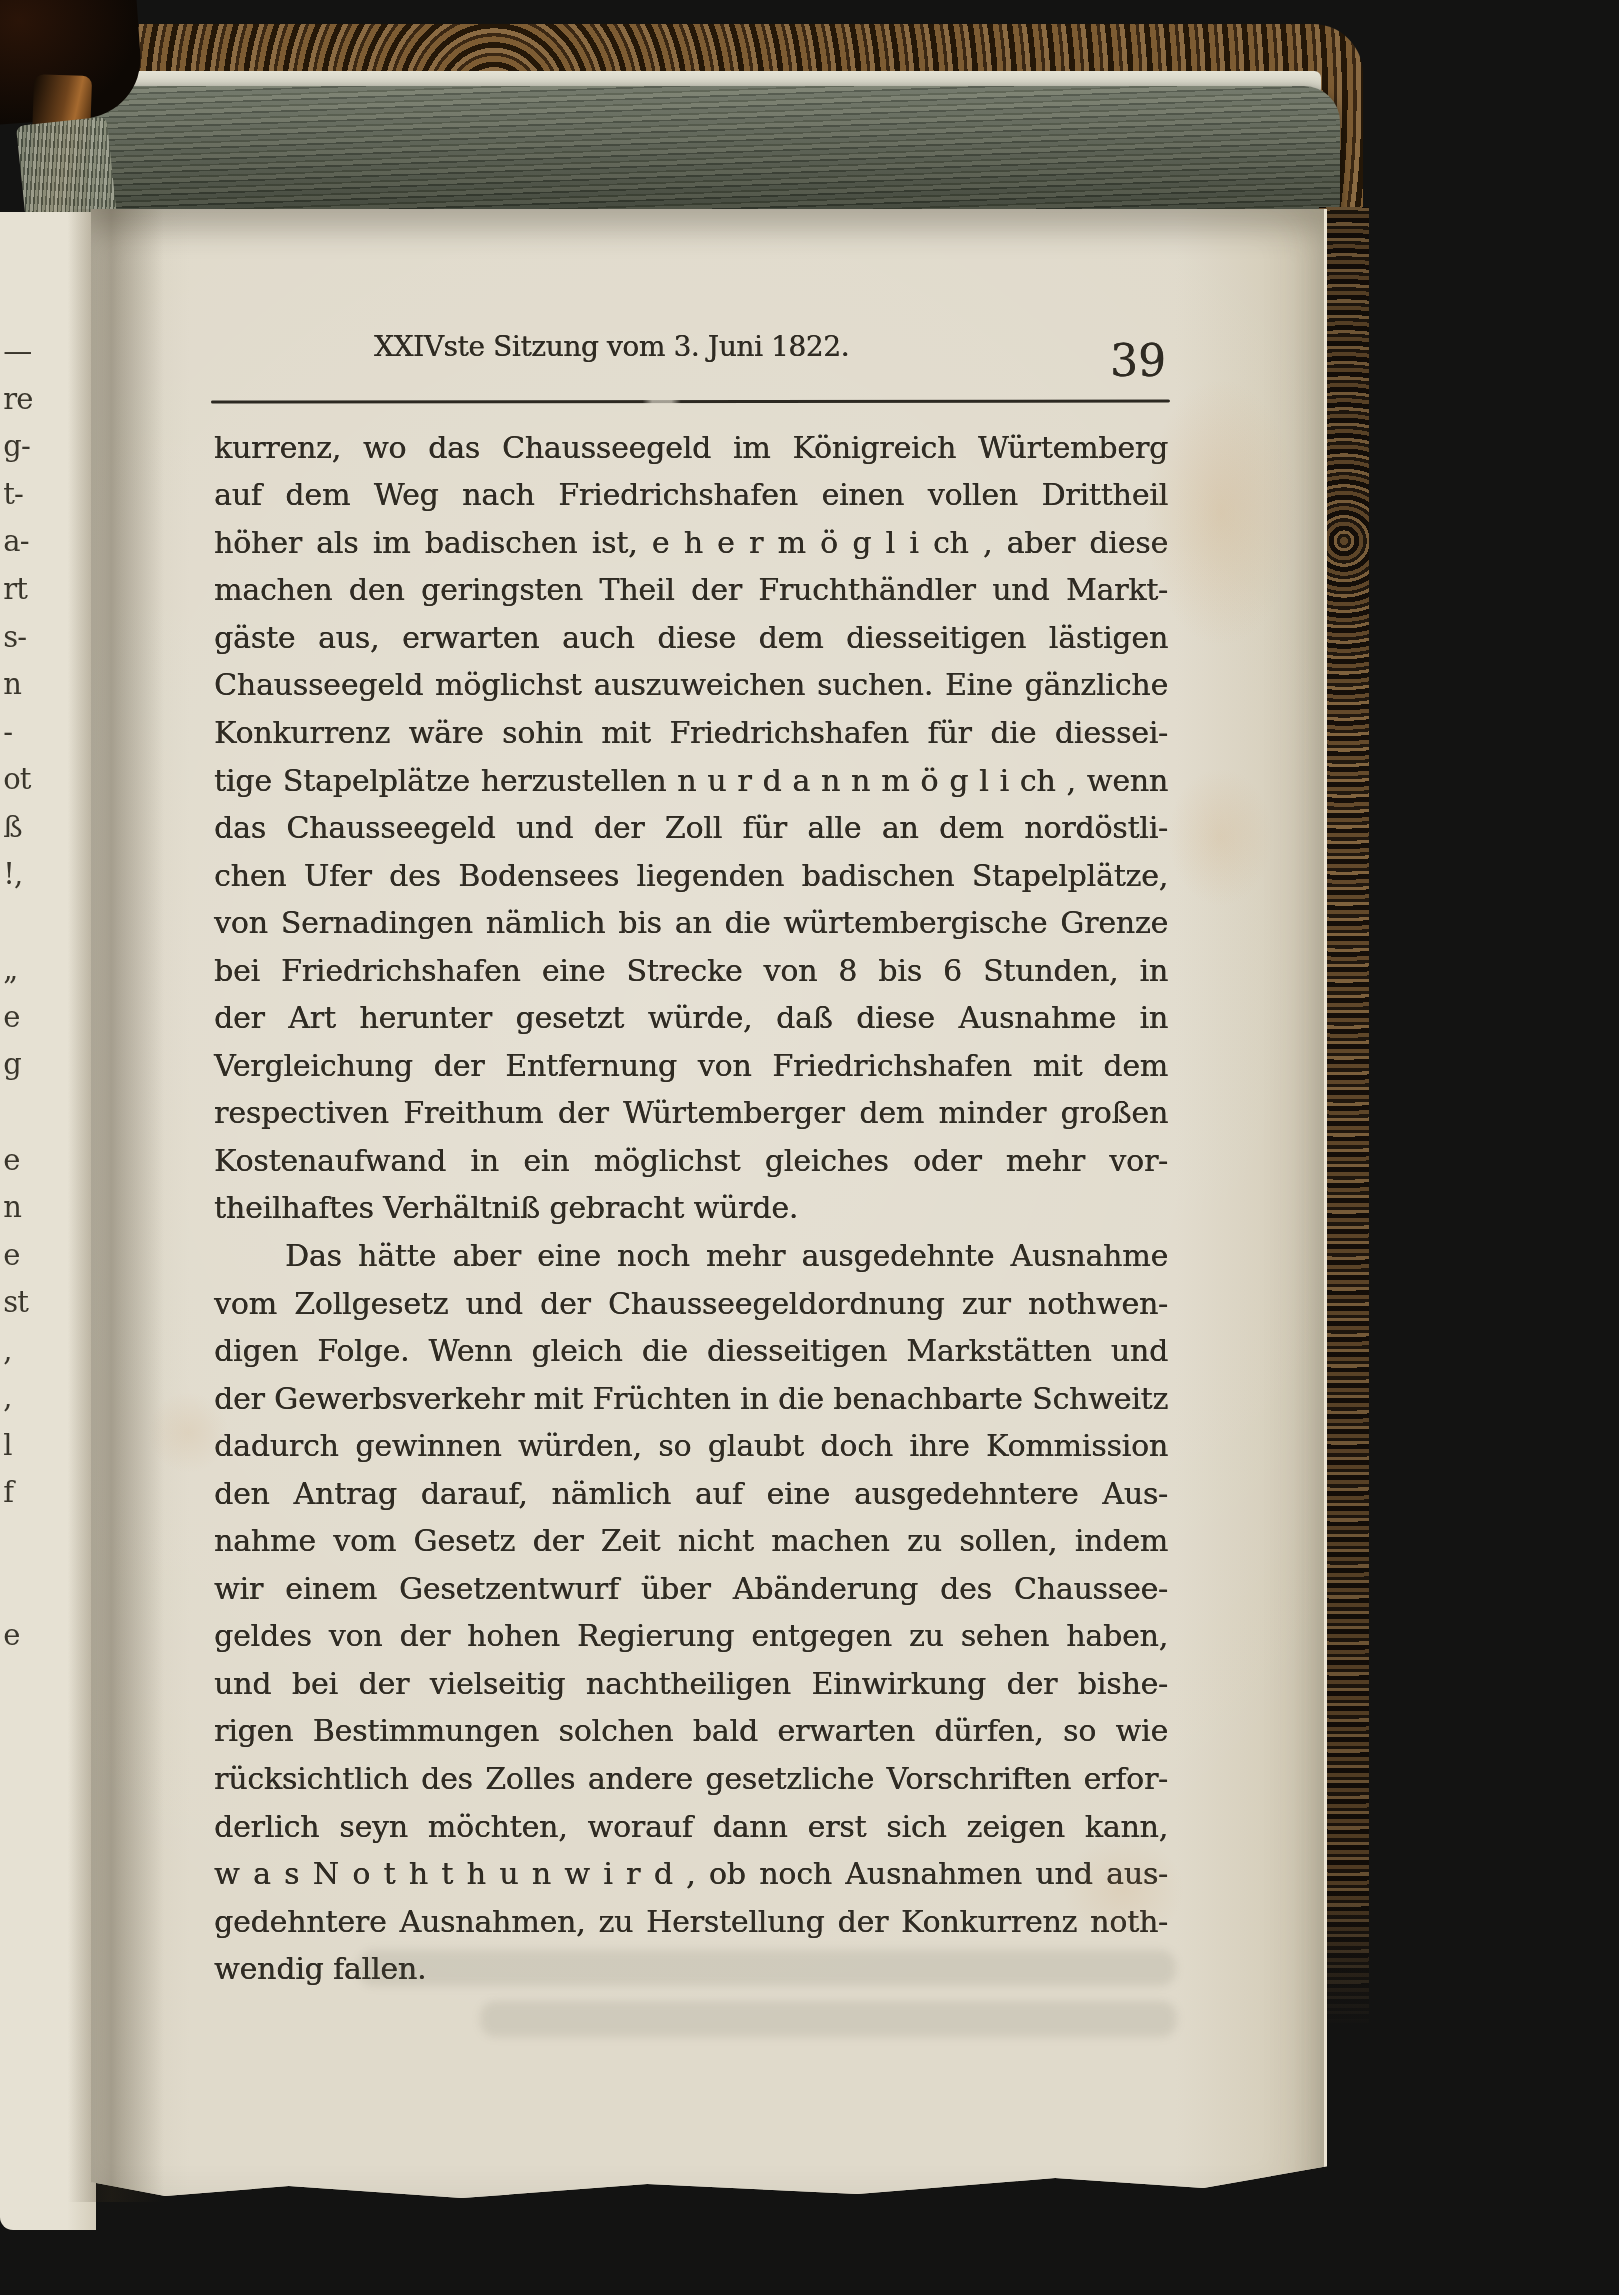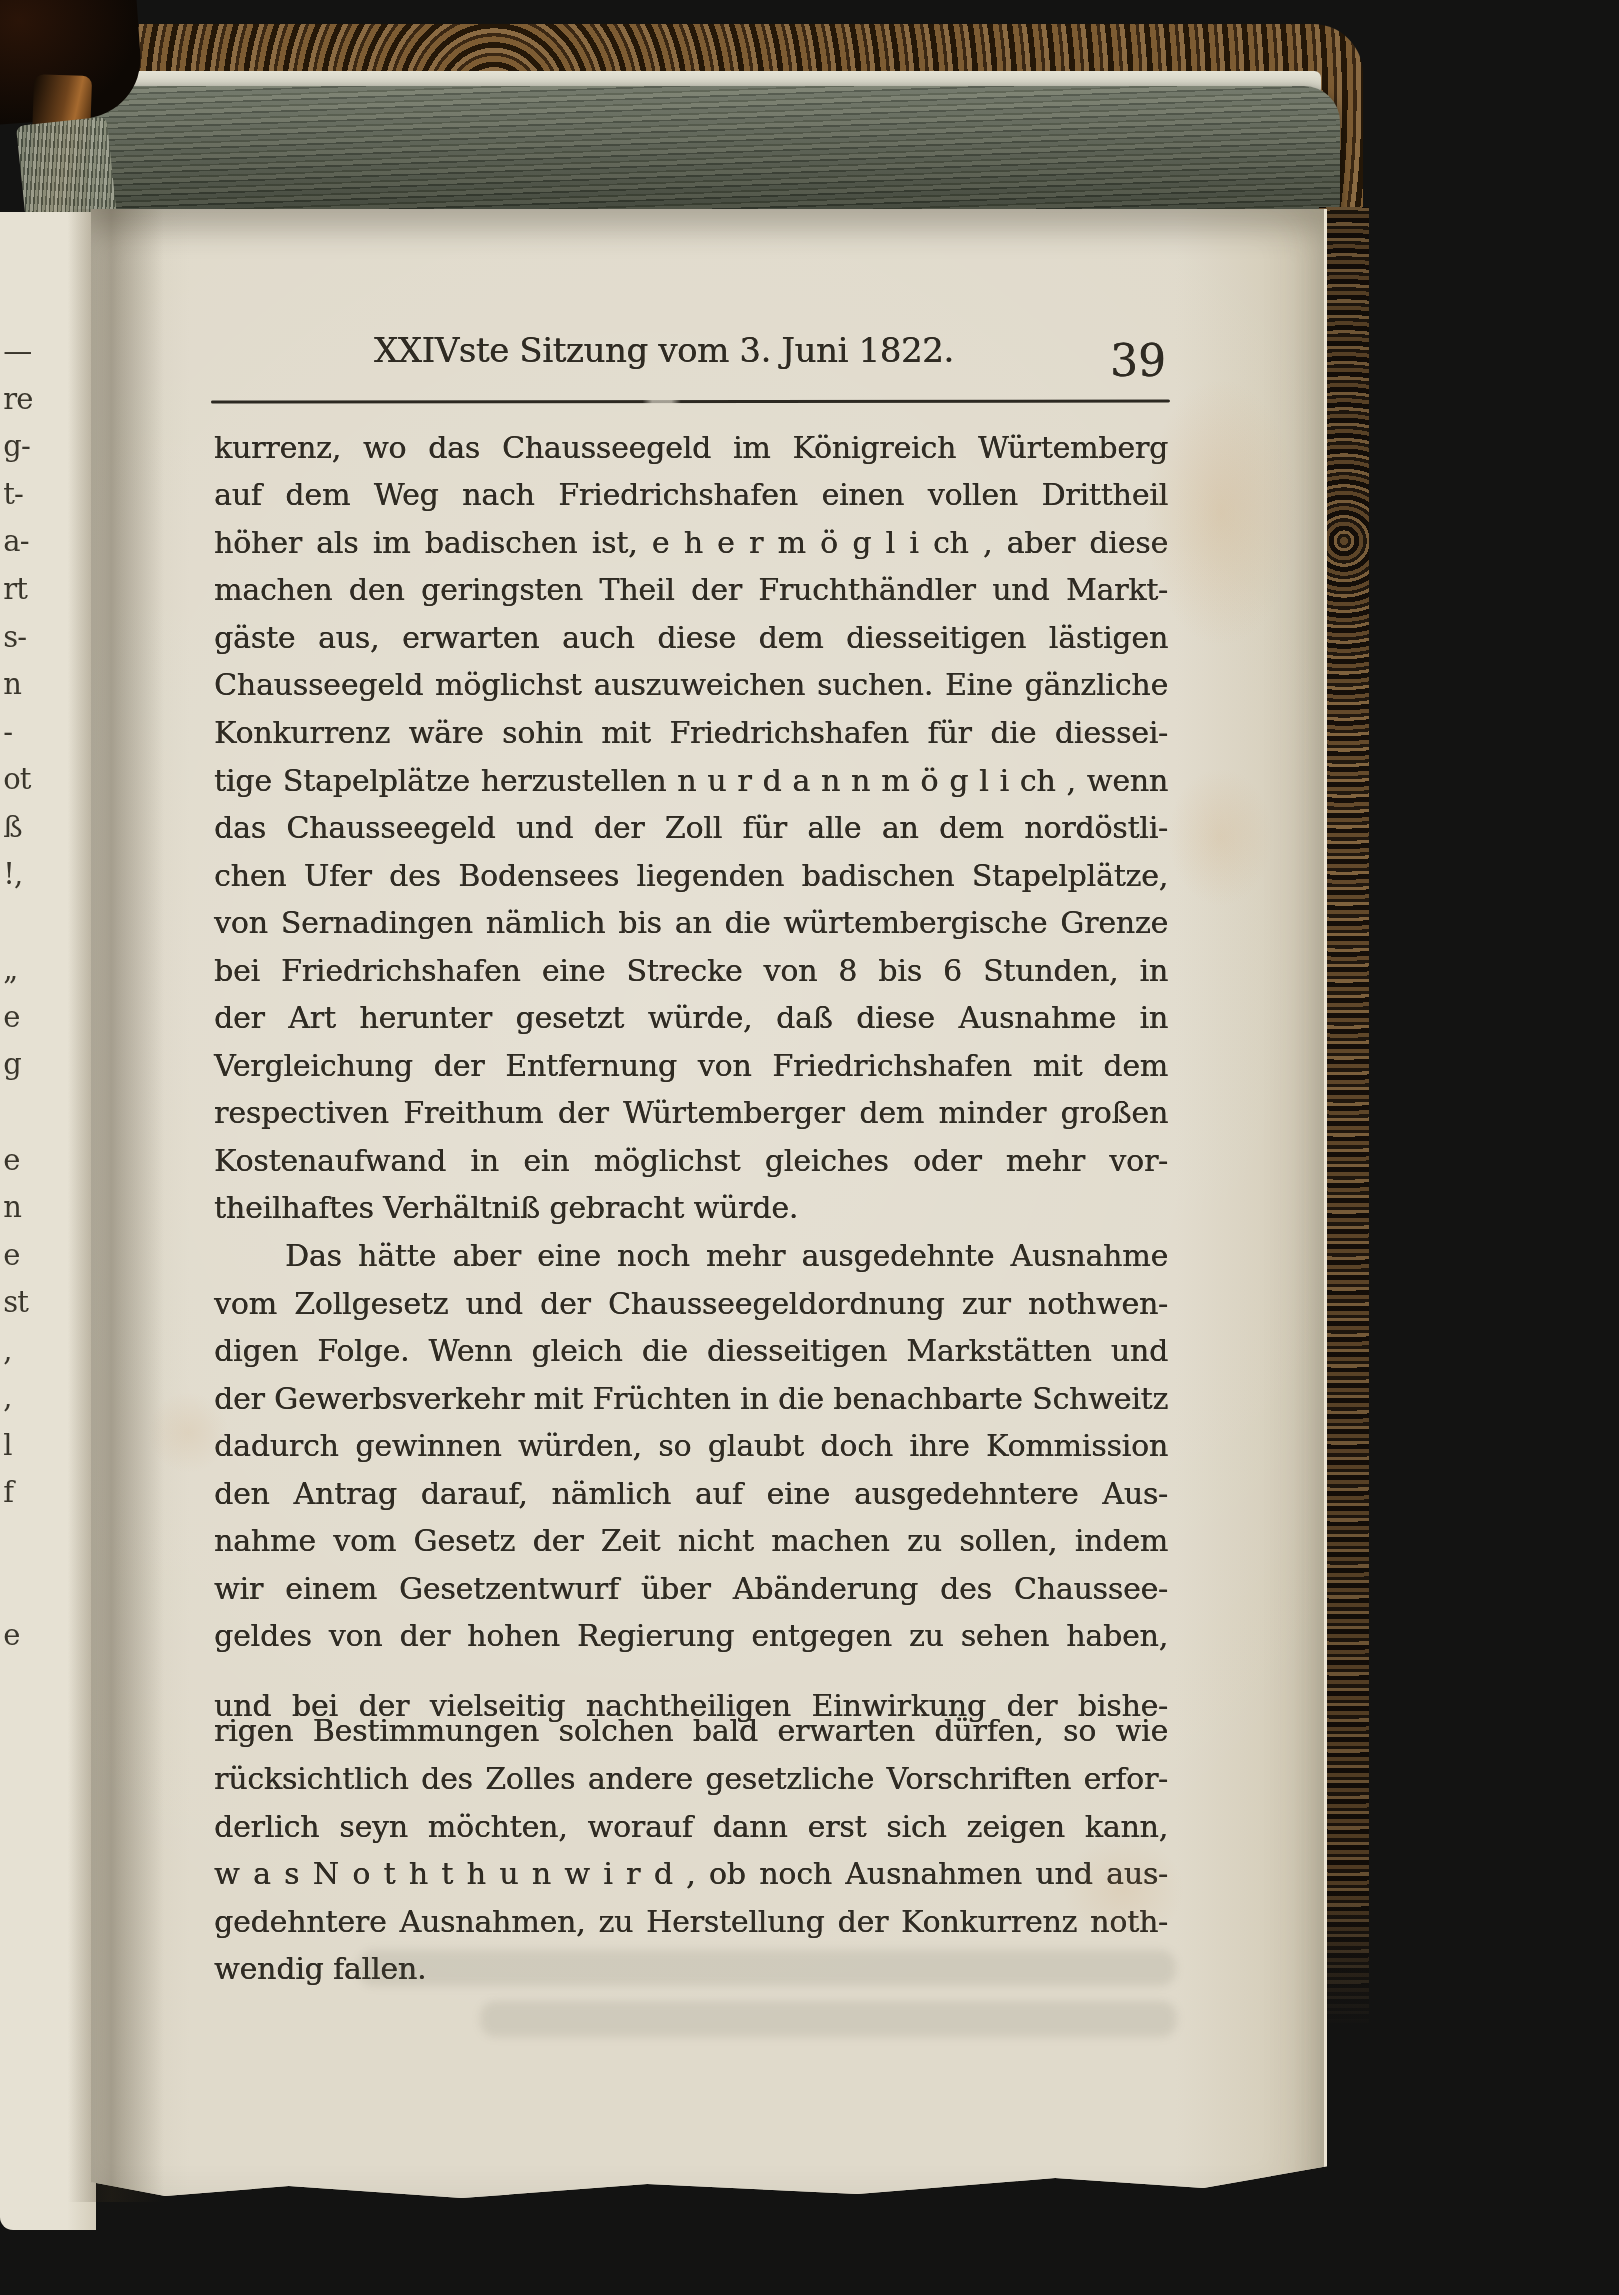--- a/index.html
+++ b/index.html
@@ -49,21 +49,21 @@
       linear-gradient(90deg,#d6d0bf 0 2%, #e0dacb 8% 88%, #d2cab5 99%),
       #ded8c8;
     border-right:3.2px solid #ece5d4;
     box-shadow:0 8px 24px rgba(0,0,0,.6);
     clip-path:polygon(0 0,100% 0,100% 98.2%,90% 99.3%,78% 98.8%,62% 99.6%,45% 99.1%,30% 99.8%,16% 99.2%,6% 99.7%,0 99%);}
   .page::before{content:"";position:absolute;inset:0;
     box-shadow:inset 0 21px 27.5px rgba(60,55,40,.25), inset -24px 0 40px rgba(60,50,35,.12);}
   .gutter-shadow{position:absolute;left:68px;top:209px;width:96px;height:1993px;
     background:linear-gradient(90deg,rgba(55,45,28,0),rgba(55,45,28,.30) 45%,rgba(55,45,28,0));}
 
-  .pageheader{position:absolute;left:283px;top:121px;font-size:34px;color:#2f2b23;
+  .pageheader{position:absolute;left:283px;top:121px;font-size:28px;color:#2f2b23;
     letter-spacing:-0.4px;white-space:nowrap;text-shadow:0.3px 0 0 #2f2b23;}
   .pagenum{position:absolute;left:1019px;top:126px;font-size:44px;color:#2f2b23;
     text-shadow:0.3px 0 0 #2f2b23;}
   .headrule{position:absolute;left:120px;top:191px;width:959px;height:3.2px;border-radius:2.4px;
     background:linear-gradient(90deg,#2c2922 0 45%,rgba(44,41,34,.35) 46% 48%,#2c2922 49% 100%);
     transform:rotate(-.06deg);}
 
   .bodyline{position:absolute;left:123px;width:954px;height:44px;
     font-size:30px;line-height:40px;color:#2f2b23;letter-spacing:-0.2px;
     text-align:justify;text-align-last:justify;text-shadow:0.3px 0 0 #2f2b23;}
@@ -160,21 +160,21 @@
         <div class="bodyline flush" style="top: 979px;">theilhaftes Verhältniß gebracht würde.</div>
         <div class="bodyline indent" style="top: 1027px;">Das hätte aber eine noch mehr ausgedehnte Ausnahme</div>
         <div class="bodyline" style="top: 1075px;">vom Zollgesetz und der Chausseegeldordnung zur nothwen-</div>
         <div class="bodyline" style="top: 1122px;">digen Folge. Wenn gleich die diesseitigen Markstätten und</div>
         <div class="bodyline" style="top: 1170px;">der Gewerbsverkehr mit Früchten in die benachbarte Schweitz</div>
         <div class="bodyline" style="top: 1217px;">dadurch gewinnen würden, so glaubt doch ihre Kommission</div>
         <div class="bodyline" style="top: 1265px;">den Antrag darauf, nämlich auf eine ausgedehntere Aus-</div>
         <div class="bodyline" style="top: 1312px;">nahme vom Gesetz der Zeit nicht machen zu sollen, indem</div>
         <div class="bodyline" style="top: 1360px;">wir einem Gesetzentwurf über Abänderung des Chaussee-</div>
         <div class="bodyline" style="top: 1407px;">geldes von der hohen Regierung entgegen zu sehen haben,</div>
-        <div class="bodyline" style="top: 1455px; margin-top: 22px;">und bei der vielseitig nachtheiligen Einwirkung der bishe-</div>
+        <div class="bodyline" style="top: 1455px;">und bei der vielseitig nachtheiligen Einwirkung der bishe-</div>
         <div class="bodyline" style="top: 1502px;">rigen Bestimmungen solchen bald erwarten dürfen, so wie</div>
         <div class="bodyline" style="top: 1550px;">rücksichtlich des Zolles andere gesetzliche Vorschriften erfor-</div>
         <div class="bodyline" style="top: 1598px;">derlich seyn möchten, worauf dann erst sich zeigen kann,</div>
         <div class="bodyline" style="top: 1645px;">w a s N o t h t h u n w i r d , ob noch Ausnahmen und aus-</div>
         <div class="bodyline" style="top: 1693px;">gedehntere Ausnahmen, zu Herstellung der Konkurrenz noth-</div>
         <div class="bodyline flush" style="top: 1740px;">wendig fallen.</div>
       </div>
 
     <div class="stain st1"></div>
     <div class="stain st2"></div>

